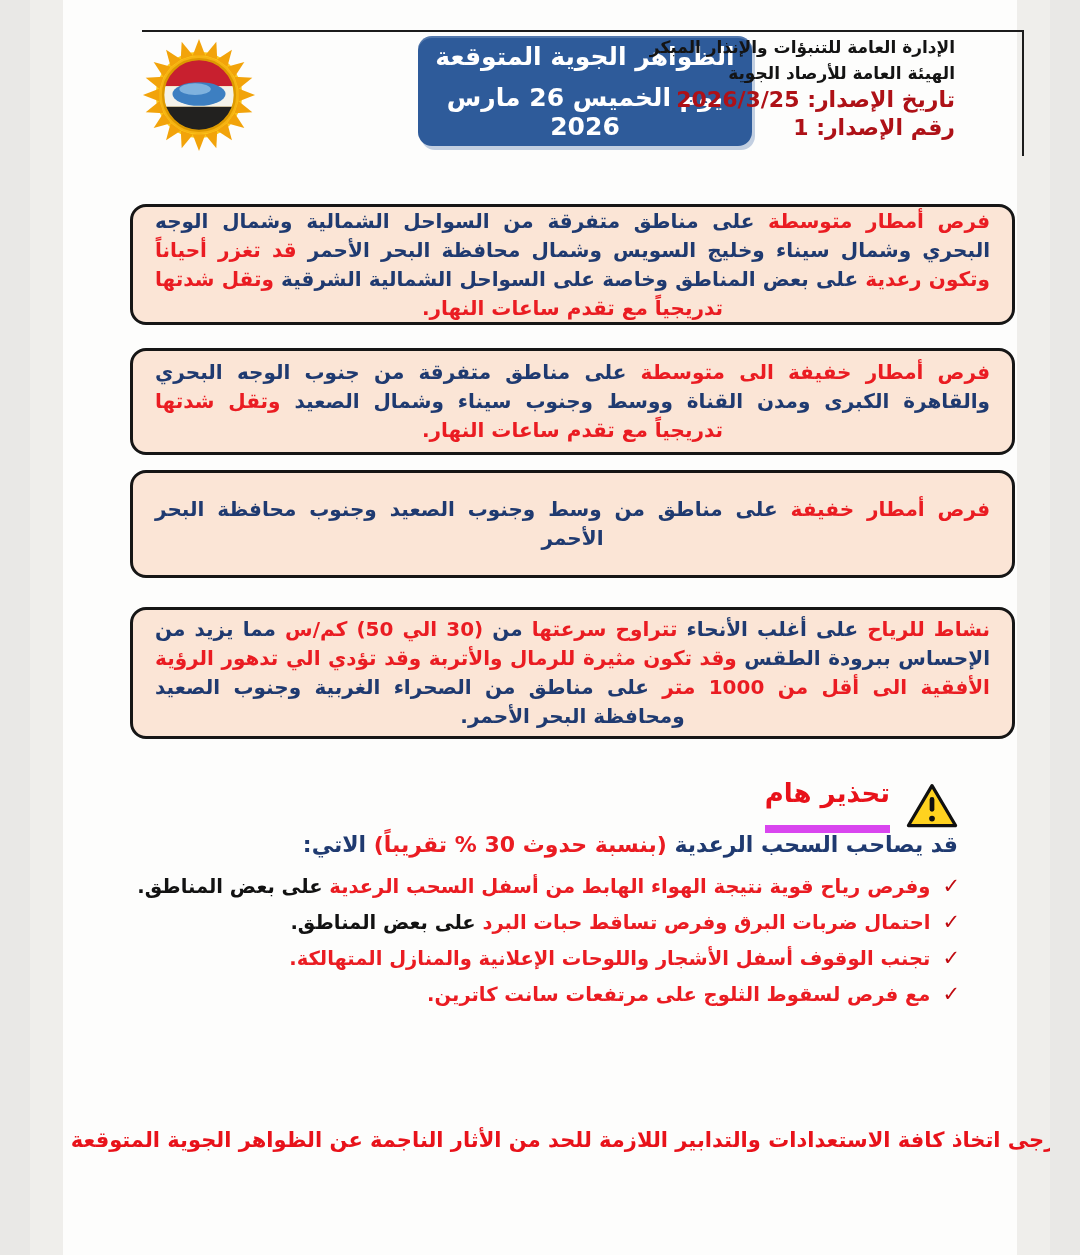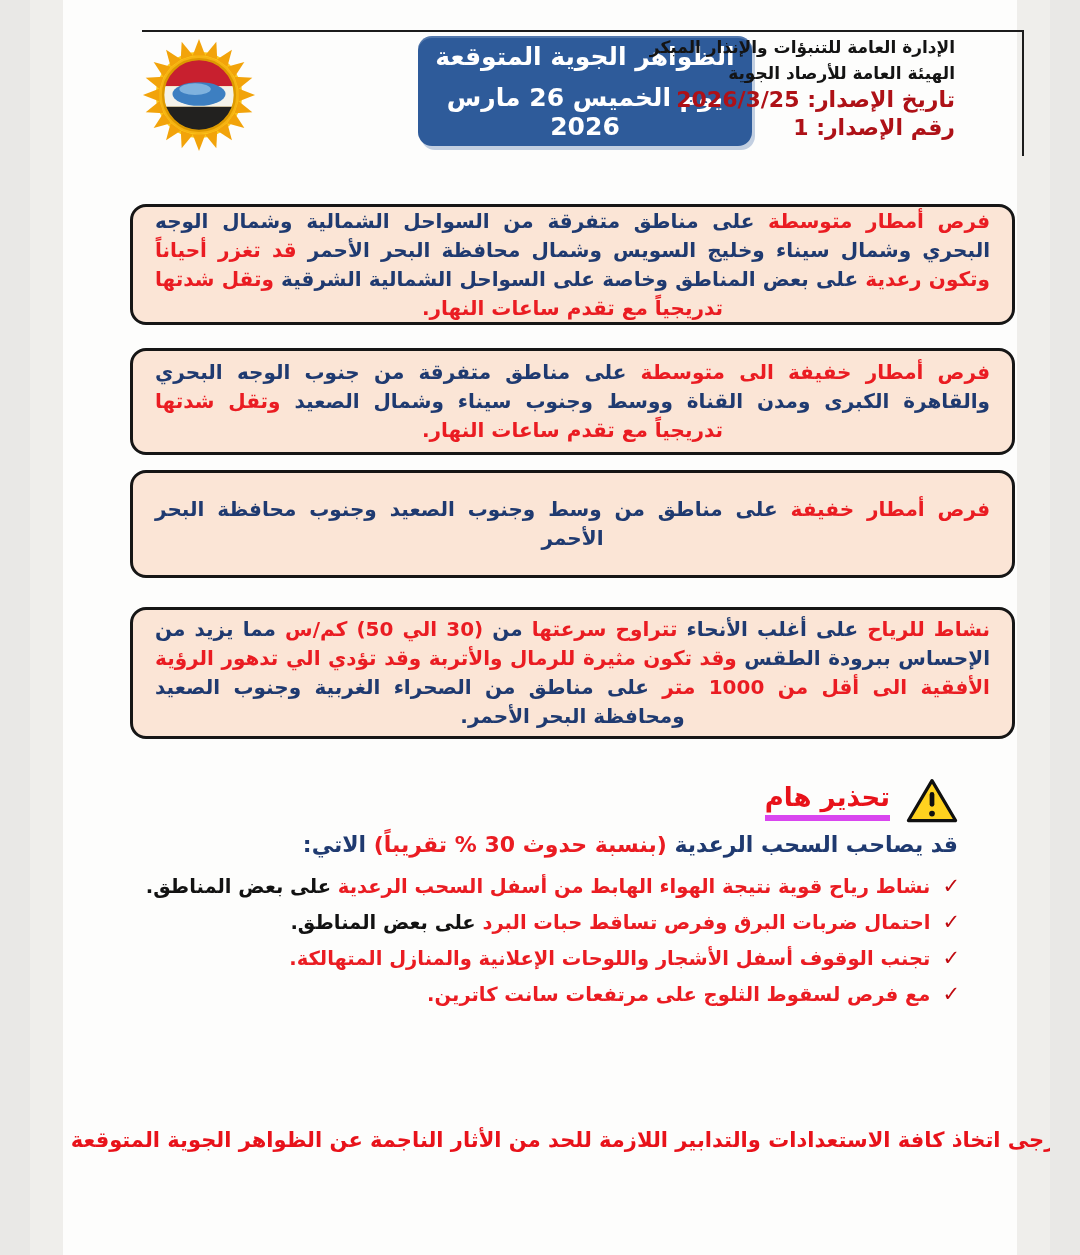--- a/index.html
+++ b/index.html
@@ -39,21 +39,21 @@
   .box2{top:348px;height:107px;}
   .box3{top:470px;height:108px;}
   .box4{top:607px;height:132px;}
 
   .seg-red{color:#ea1c22;}
   .seg-navy{color:#1f3a70;}
   .seg-black{color:#121212;}
 
   .warn-head{position:absolute;top:778px;right:92px;z-index:6;display:flex;align-items:center;gap:16px;}
   .warn-icon{width:52px;height:46px;}
-  .warn-title{color:#e8121a;font-size:26px;padding-bottom:3px;border-bottom:6px solid #d946ef;}
+  .warn-title{color:#e8121a;font-size:26px;padding-bottom:17px;border-bottom:8px solid #d946ef;}
 
   .warn-intro{position:absolute;top:832px;right:92px;z-index:6;font-size:22px;}
 
   .checklist{position:absolute;top:872px;right:90px;z-index:6;}
   .chk{display:flex;align-items:baseline;gap:12px;margin-bottom:7px;white-space:nowrap;font-size:19.5px;line-height:29px;}
   .check{color:#c00a10;font-size:21px;}
 
   .footer1{position:absolute;top:1082px;left:0;width:100%;text-align:center;color:#141414;font-size:21px;z-index:6;}
   .footer2{position:absolute;top:1128px;left:0;width:100%;text-align:center;color:#e8121a;font-size:21px;z-index:6;padding-left:28px;}
 </style>
@@ -145,21 +145,21 @@
       <circle cx="32" cy="43.5" r="3.5" fill="#101010"></circle>
     </svg>
     <div class="warn-title">تحذير هام</div>
   </div>
 
   <div class="warn-intro"><span class="seg-navy">قد يصاحب السحب الرعدية </span><span class="seg-red">(بنسبة حدوث 30 % تقريباً)</span><span class="seg-navy"> الاتي:</span></div>
 
   <div class="checklist">
     <div class="chk">
       <span class="check">✓</span>
-      <span class="chk-text"><span class="seg-red">نشاط رياح قوية نتيجة الهواء الهابط من أسفل السحب الرعدية </span><span class="seg-black">على بعض المناطق.</span></span>
+      <span class="chk-text"><span class="seg-red">وفرص رياح قوية نتيجة الهواء الهابط من أسفل السحب الرعدية </span><span class="seg-black">على بعض المناطق.</span></span>
     </div>
     <div class="chk">
       <span class="check">✓</span>
       <span class="chk-text"><span class="seg-red">احتمال ضربات البرق وفرص تساقط حبات البرد </span><span class="seg-black">على بعض المناطق.</span></span>
     </div>
     <div class="chk">
       <span class="check">✓</span>
       <span class="chk-text"><span class="seg-red">تجنب الوقوف أسفل الأشجار واللوحات الإعلانية والمنازل المتهالكة.</span></span>
     </div>
     <div class="chk">

